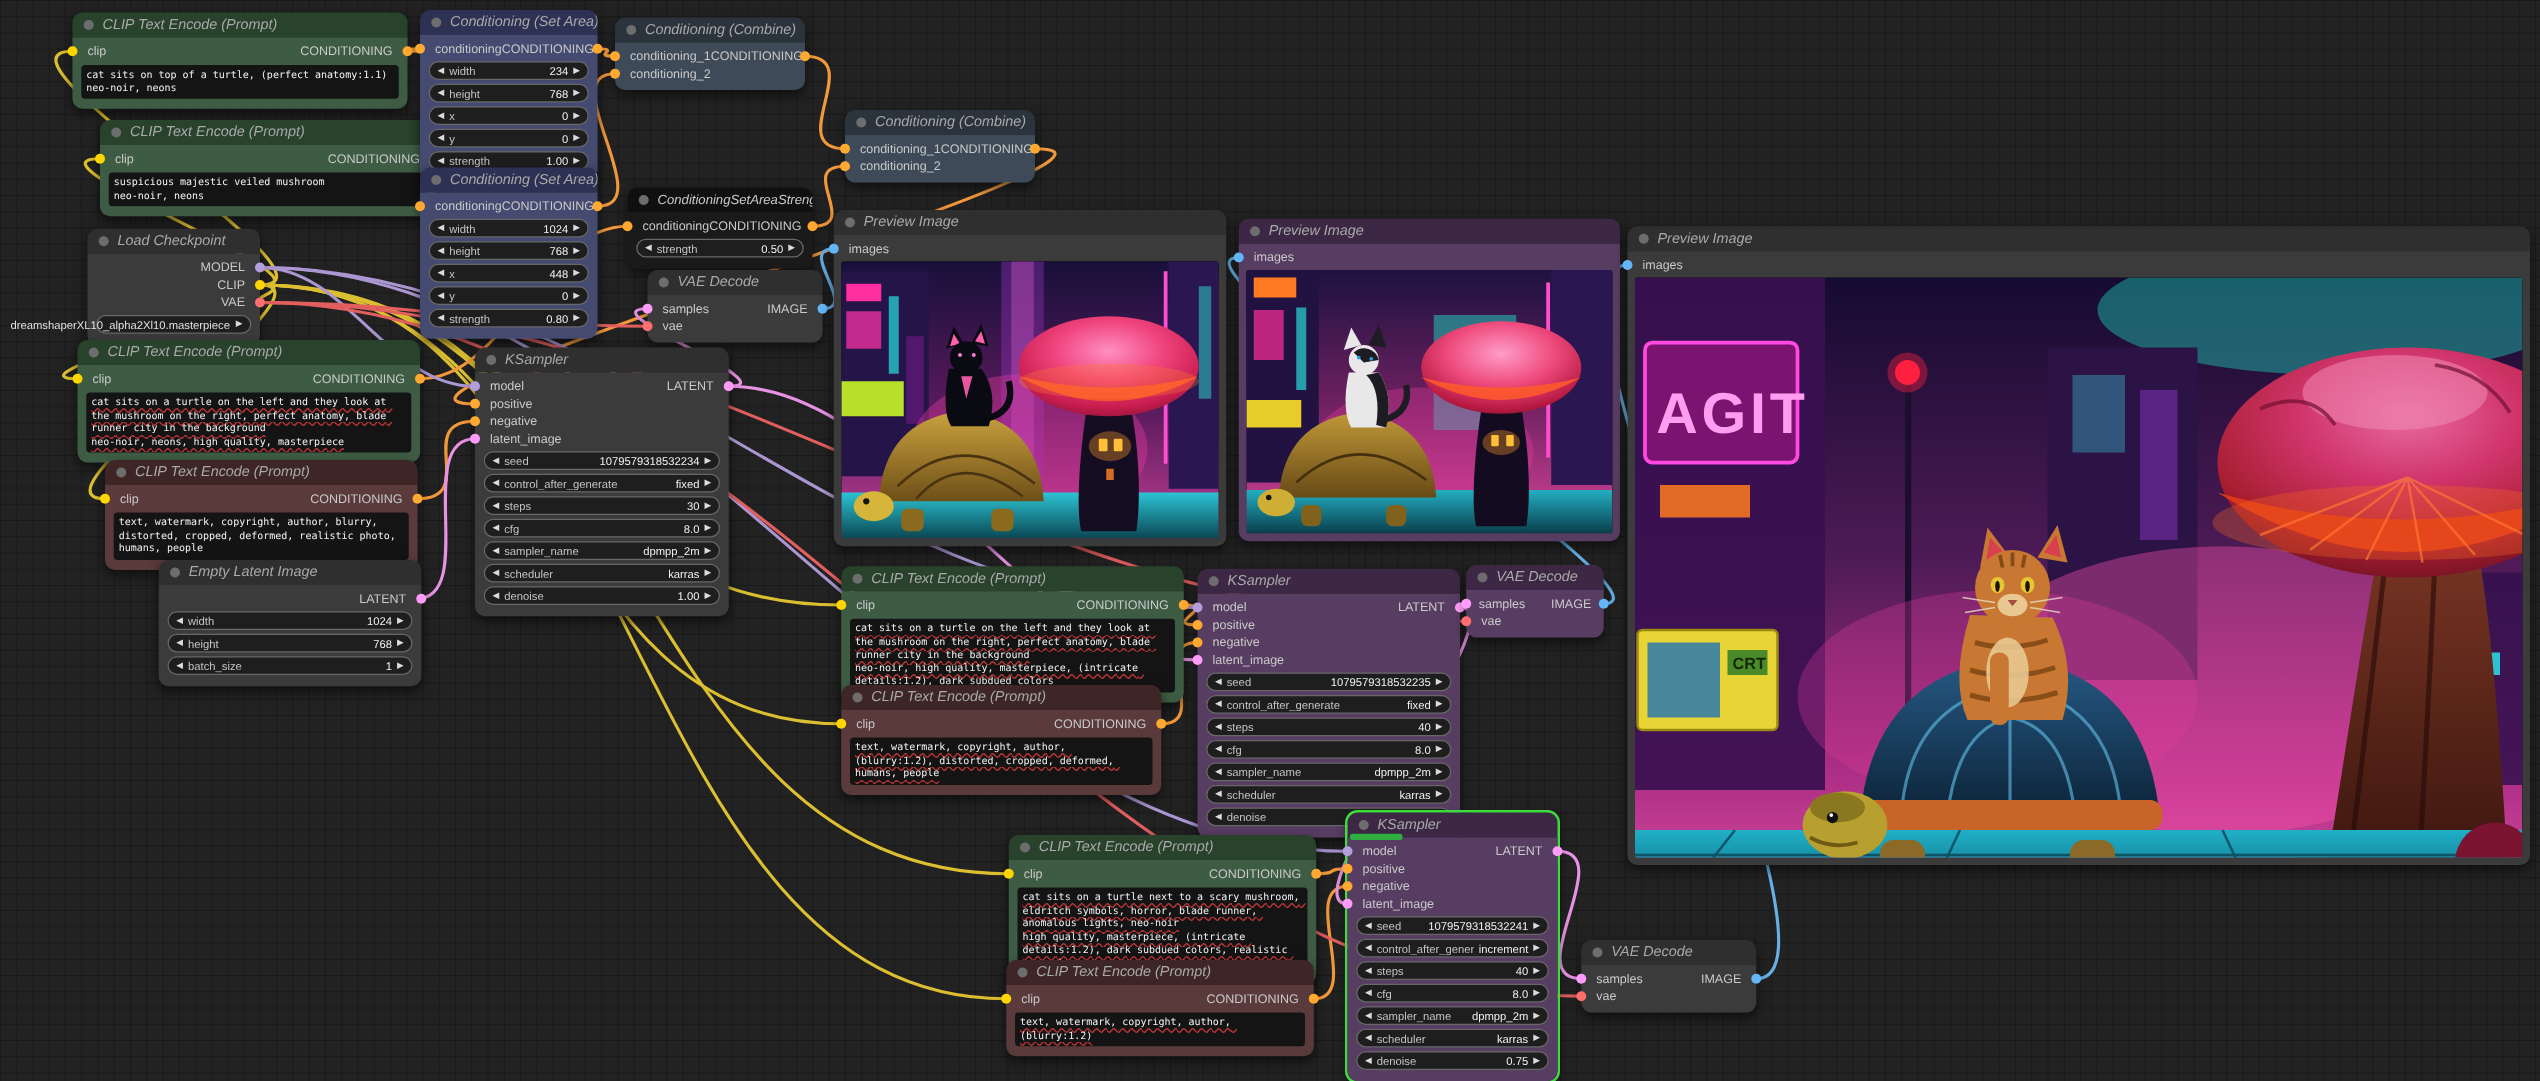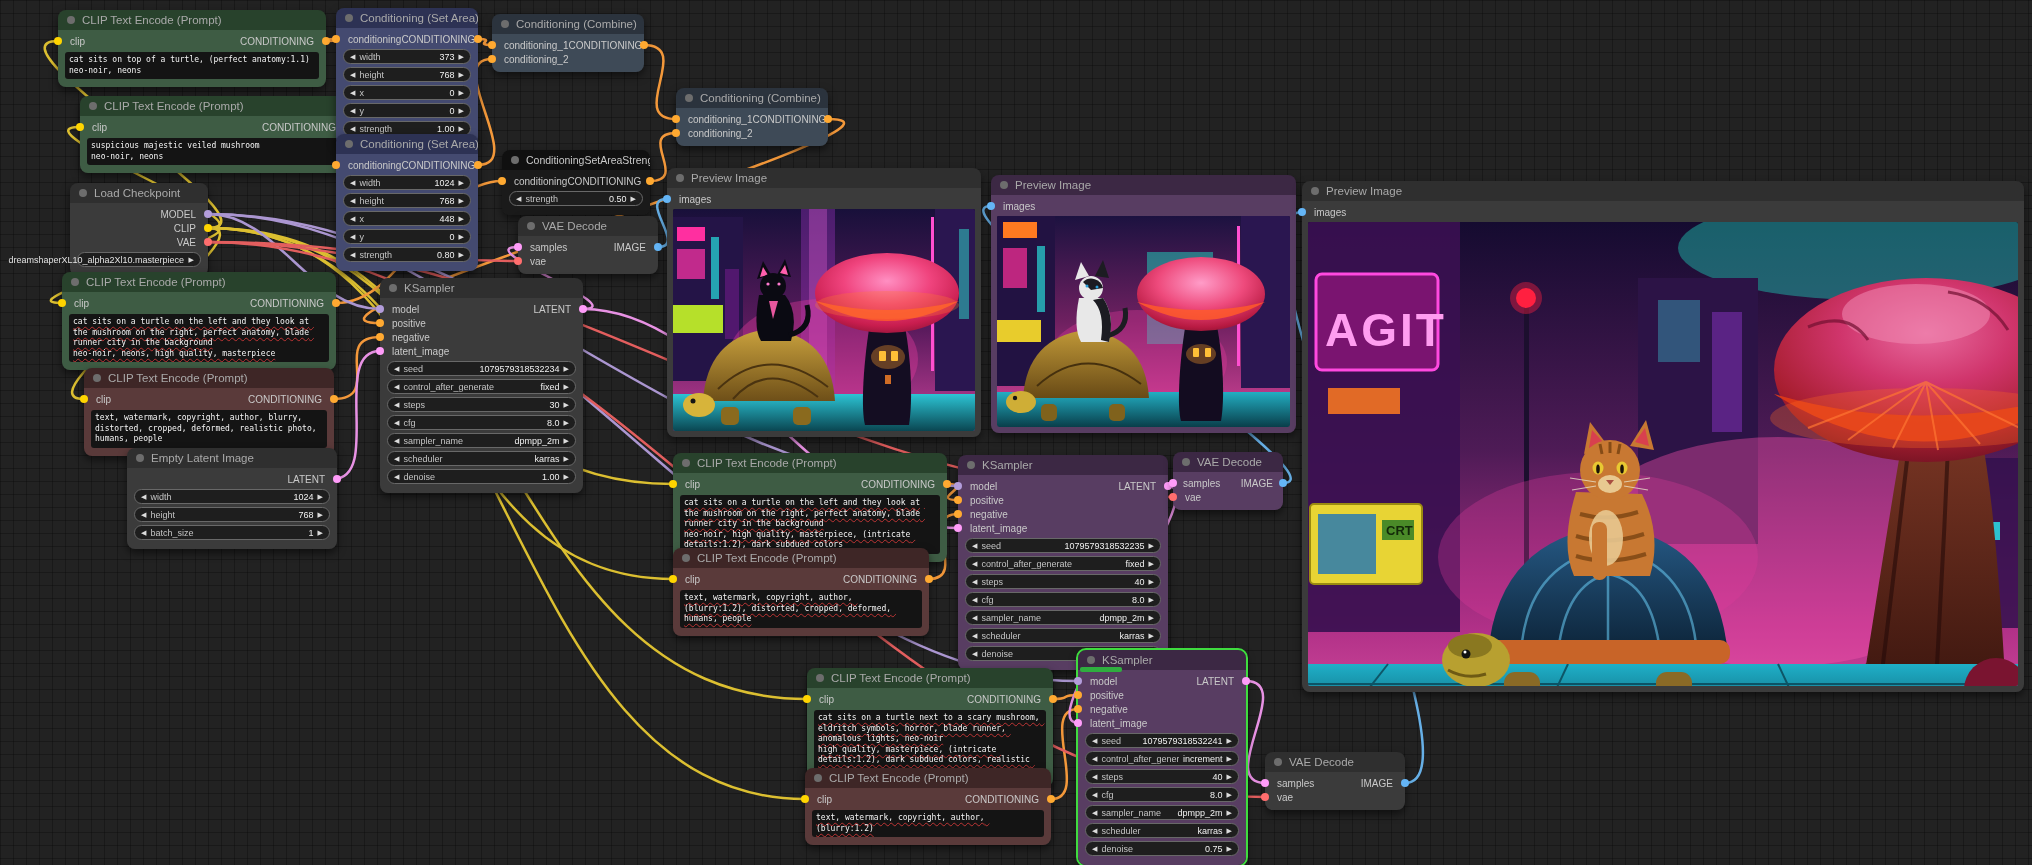--- a/index.html
+++ b/index.html
@@ -5,21 +5,21 @@
   html,body{margin:0;padding:0;background:#1b1b1b;}
   #canvas{position:relative;width:2032px;height:865px;overflow:hidden;
     background:
       linear-gradient(rgba(0,0,0,.25) 1px, transparent 1px) 0 0/13px 13px,
       linear-gradient(90deg, rgba(0,0,0,.25) 1px, transparent 1px) 0 0/13px 13px,
       #222222;
     font-family:"Liberation Sans",sans-serif;}
   #wires{position:absolute;left:0;top:0;z-index:0;pointer-events:none;}
   .node{position:absolute;z-index:1;border-radius:8px;box-shadow:0 4px 9px rgba(0,0,0,.55);}
   .nh{height:20px;border-radius:8px 8px 0 0;padding:0 9px;font-size:11.5px;color:#a9a9a9;
-      display:flex;align-items:center;gap:7px;white-space:nowrap;overflow:hidden;}
+      display:flex;align-items:center;gap:7px;white-space:nowrap;overflow:hidden;font-style:italic;}
   .ndot{width:8px;height:8px;border-radius:50%;background:#6d6d6d;flex:0 0 auto;}
   .nb{position:relative;border-radius:0 0 8px 8px;padding:4px 0 6px;}
   .gray  .nh{background:#2f2f2f}.gray  .nb{background:#3b3b3b}
   .green .nh{background:#28422c}.green .nb{background:#3e5c44}
   .red   .nh{background:#3e2626}.red   .nb{background:#5a3a3a}
   .navy  .nh{background:#2d3254}.navy  .nb{background:#444a70}
   .slate .nh{background:#2b333d}.slate .nb{background:#3e4a57}
   .black .nh{background:#101010;color:#c9c9c9}.black .nb{background:#1a1a1a}
   .purple .nh{background:#3c2844}.purple .nb{background:#583d62}
   .selected{outline:2px solid #3fdc3f;}
@@ -147,21 +147,21 @@
     <div class="row">
           <span class="sl">conditioning</span>
           <span class="sl">CONDITIONING</span>
           <i class="p in c-cond"></i>
           <i class="p out c-cond"></i>
         </div>
     <div>
   <div class="wrow">
     <i class="wa">◀</i>
     <span class="wl">width</span>
-    <span class="wv">373</span>
+    <span class="wv">234</span>
     <i class="wa">▶</i>
   </div>
 
   <div class="wrow">
     <i class="wa">◀</i>
     <span class="wl">height</span>
     <span class="wv">768</span>
     <i class="wa">▶</i>
   </div>
 

